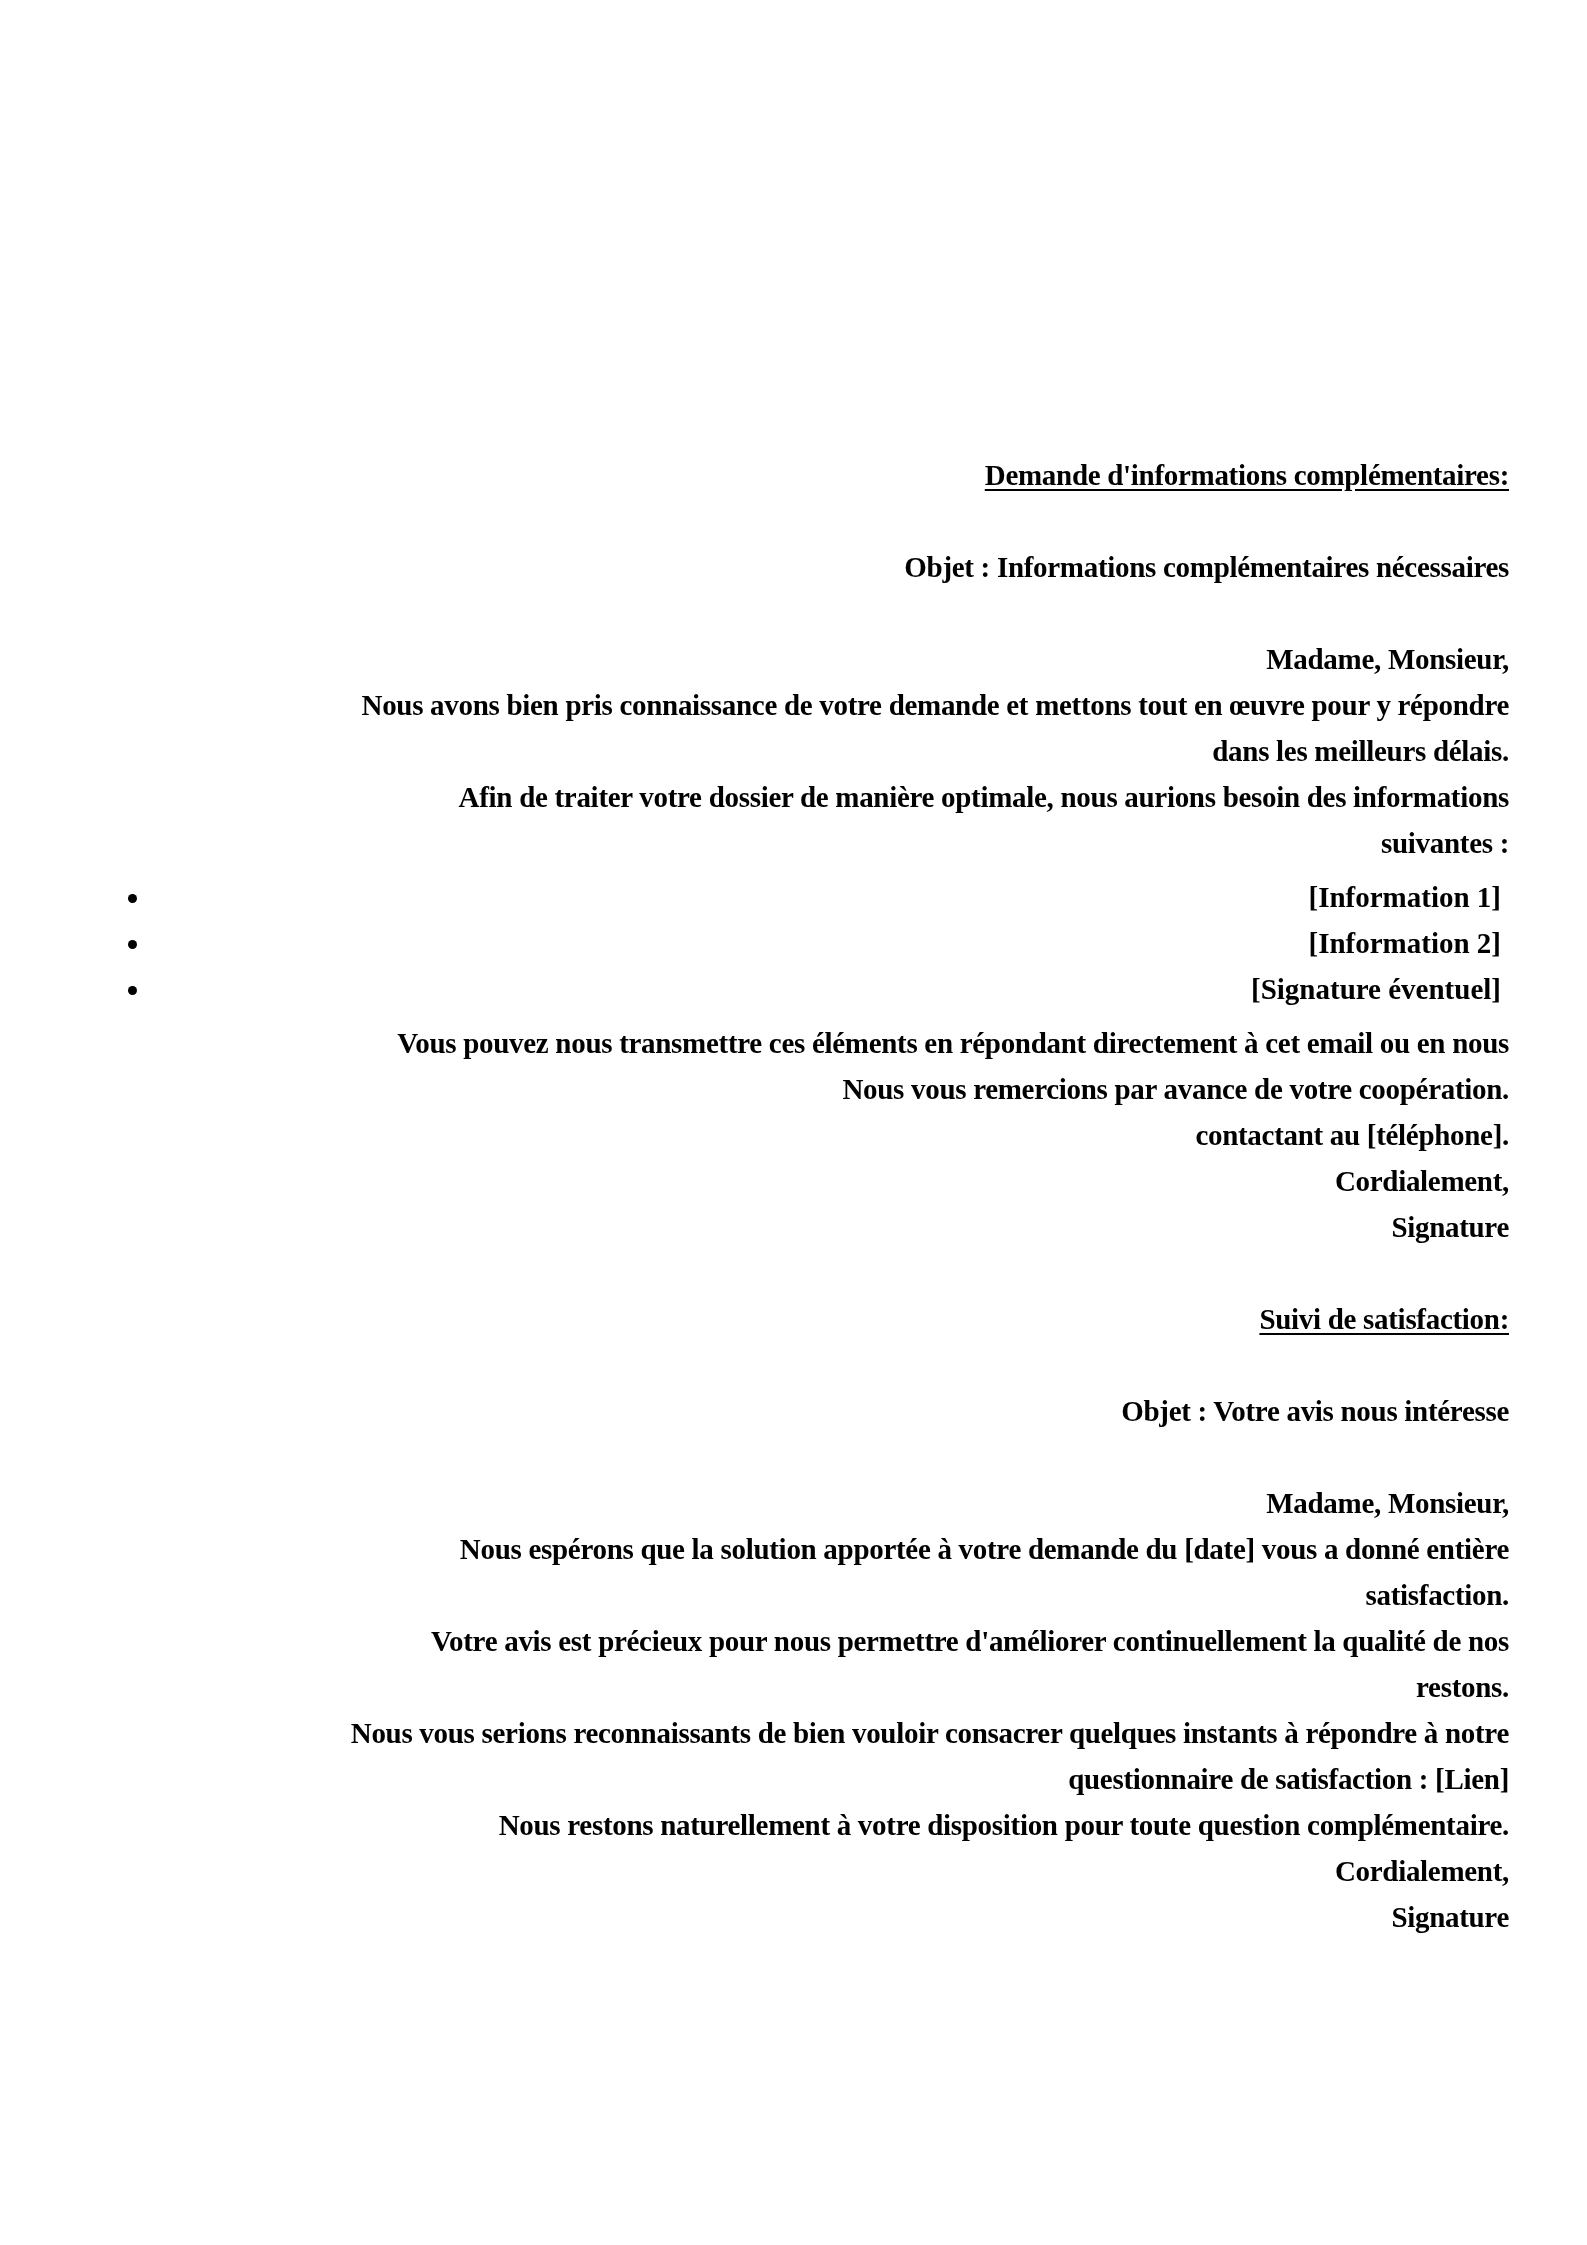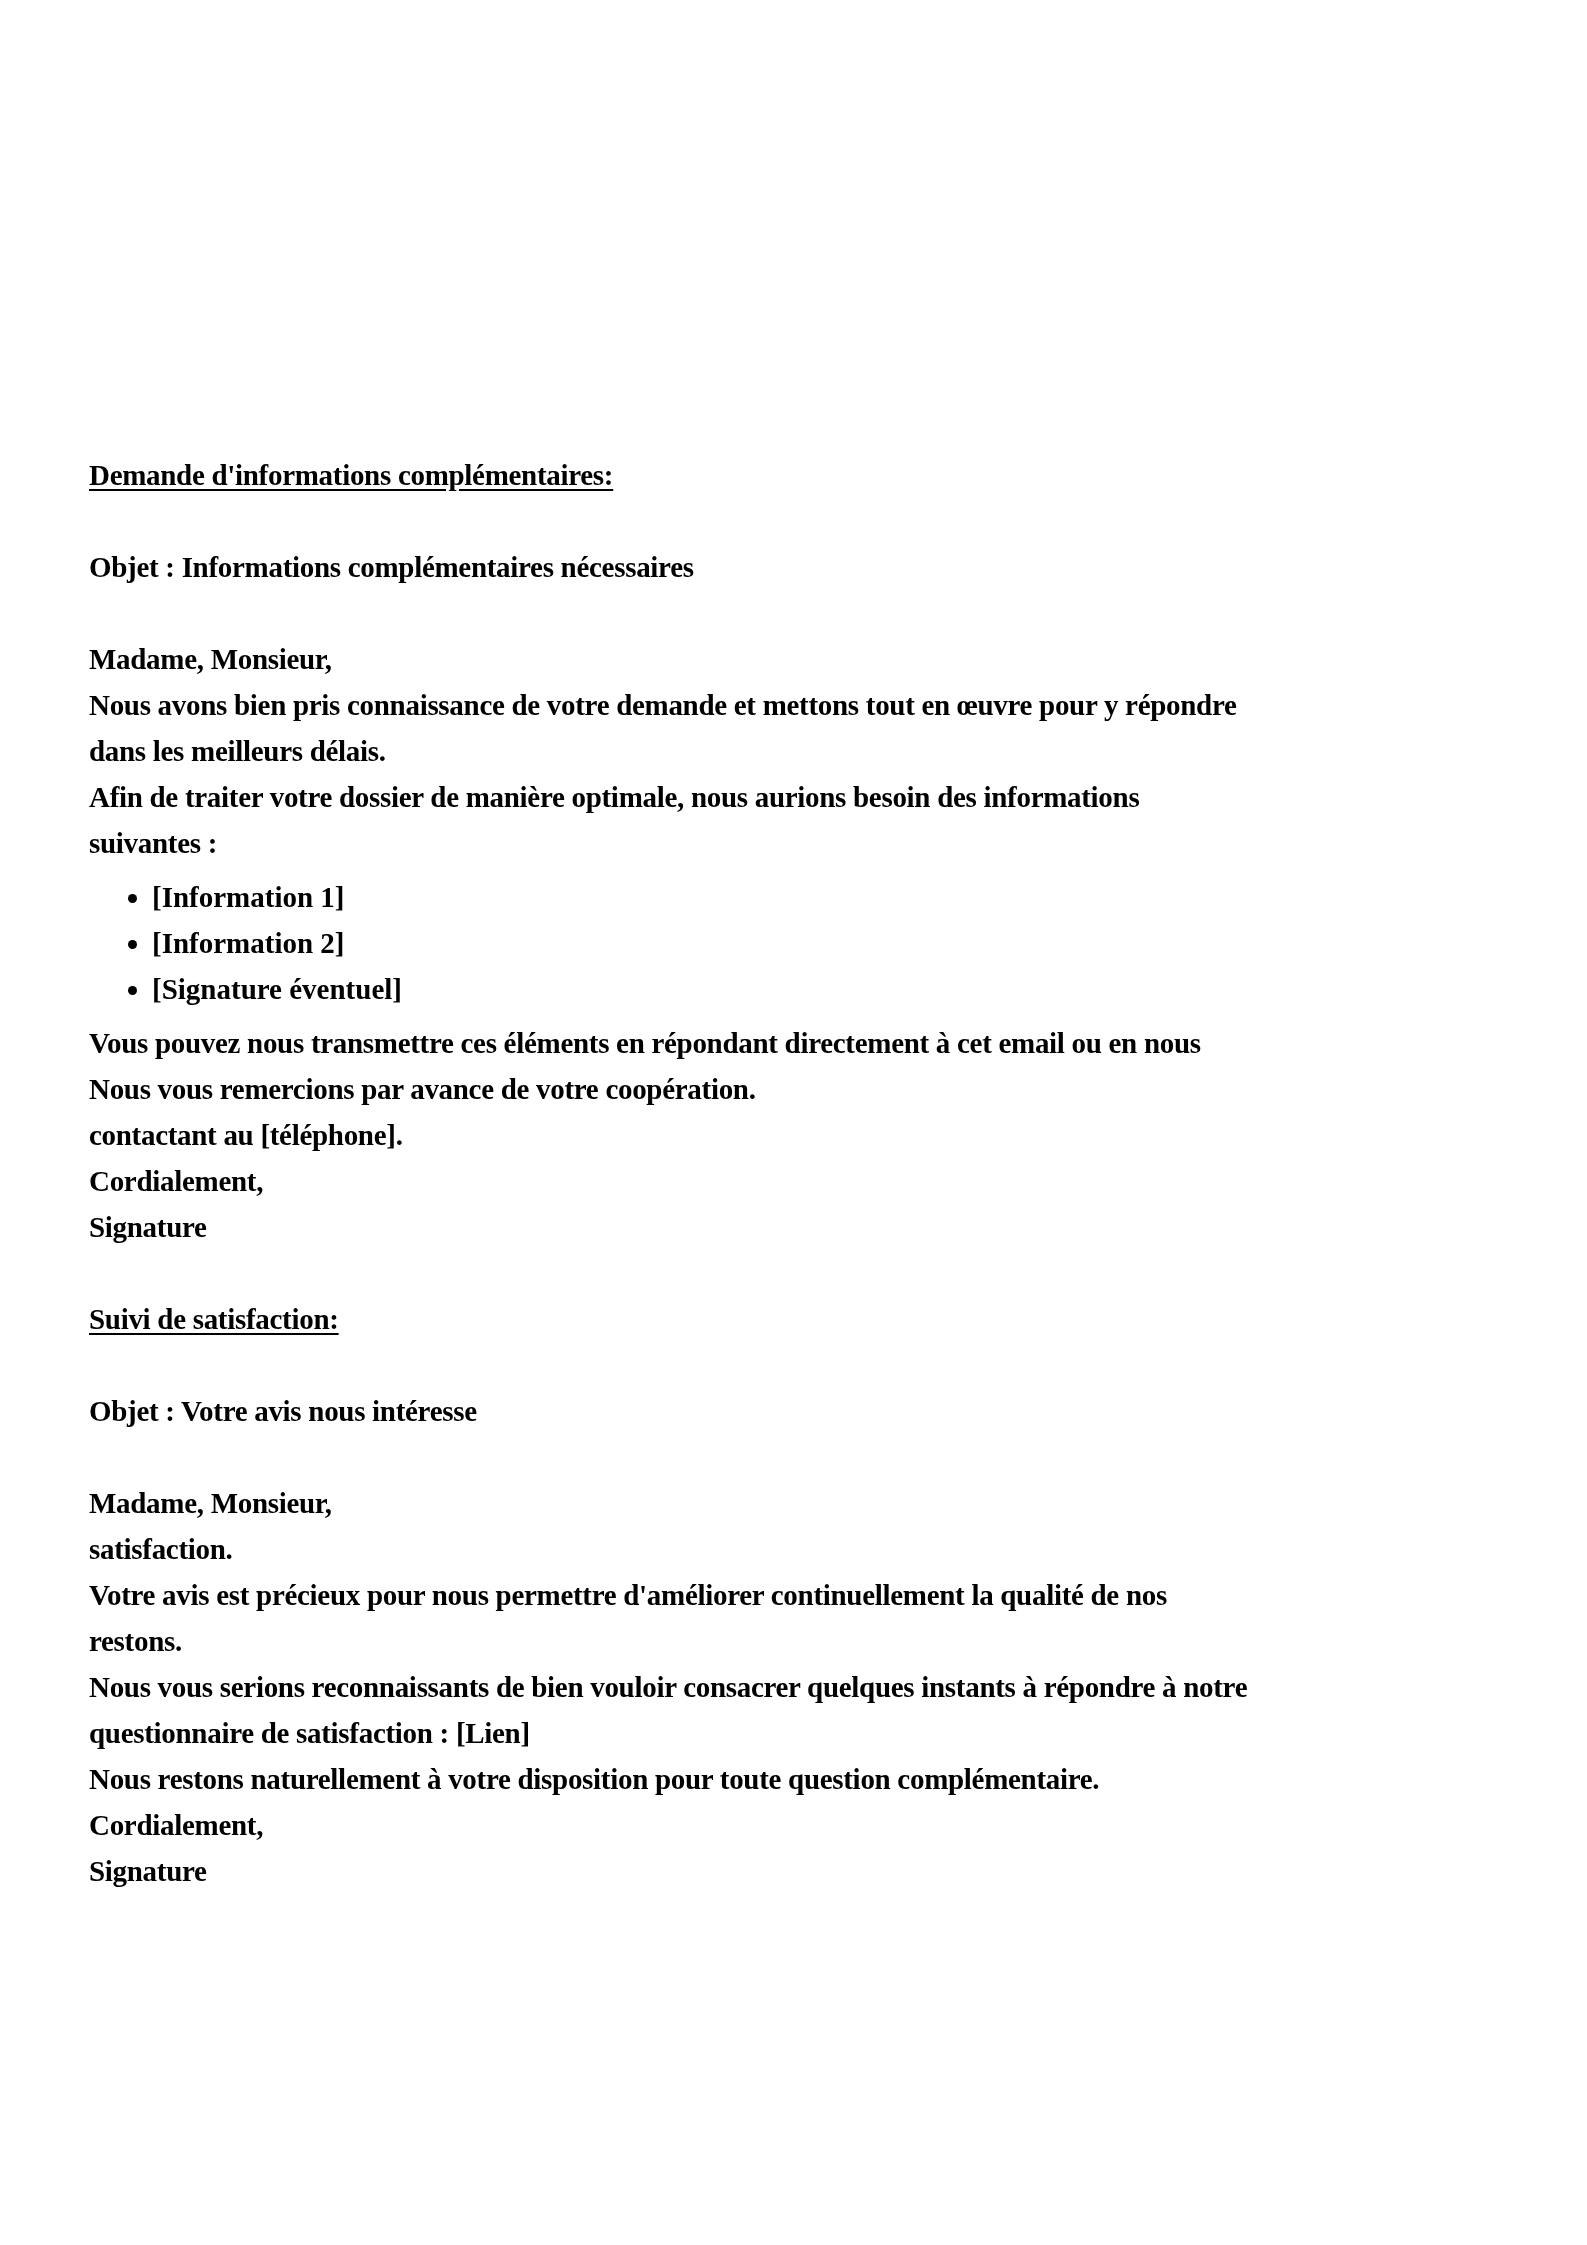--- a/index.html
+++ b/index.html
@@ -1,18 +1,18 @@
 <!DOCTYPE html>
 <html><head>
 <meta charset="utf-8">
 <style>
   html, body { margin:0; padding:0; background:#ffffff; }
   body { width:1587px; height:2245px; position:relative; overflow:hidden;
          font-family:"Liberation Serif","DejaVu Serif",serif; color:#000; }
-  .page { position:absolute; left:89px; top:452px; width:1420px; }
+  .page { position:absolute; left:89px; top:452px; width:1420px;text-align:right; }
   .line { font-size:29px; font-weight:bold; line-height:46px; height:46px; white-space:nowrap; letter-spacing:-0.3px; }
   .heading { text-decoration:underline; text-underline-offset:4px; }
   .blank { height:46px; }
   ul { margin:8px; padding:0 0 0 55px; list-style:disc; }
   ul li { font-size:29px; font-weight:bold; line-height:46px; height:46px; }
 </style>
 </head>
 <body>
 
 <div class="page">
@@ -36,20 +36,21 @@
   <div class="line">contactant au [téléphone].</div>
   <div class="line">Cordialement,</div>
   <div class="line">Signature</div>
   <div class="blank"></div>
 
   <div class="line heading">Suivi de satisfaction:</div>
   <div class="blank"></div>
   <div class="line">Objet : Votre avis nous intéresse</div>
   <div class="blank"></div>
   <div class="line">Madame, Monsieur,</div>
+  <div class="line">Nous espérons que la solution apportée à votre demande du [date] vous a donné entière</div>
   <div class="line">satisfaction.</div>
   <div class="line">Votre avis est précieux pour nous permettre d'améliorer continuellement la qualité de nos</div>
   <div class="line">restons.</div>
   <div class="line">Nous vous serions reconnaissants de bien vouloir consacrer quelques instants à répondre à notre</div>
   <div class="line">questionnaire de satisfaction : [Lien]</div>
   <div class="line">Nous restons naturellement à votre disposition pour toute question complémentaire.</div>
   <div class="line">Cordialement,</div>
   <div class="line">Signature</div>
 </div>
 

